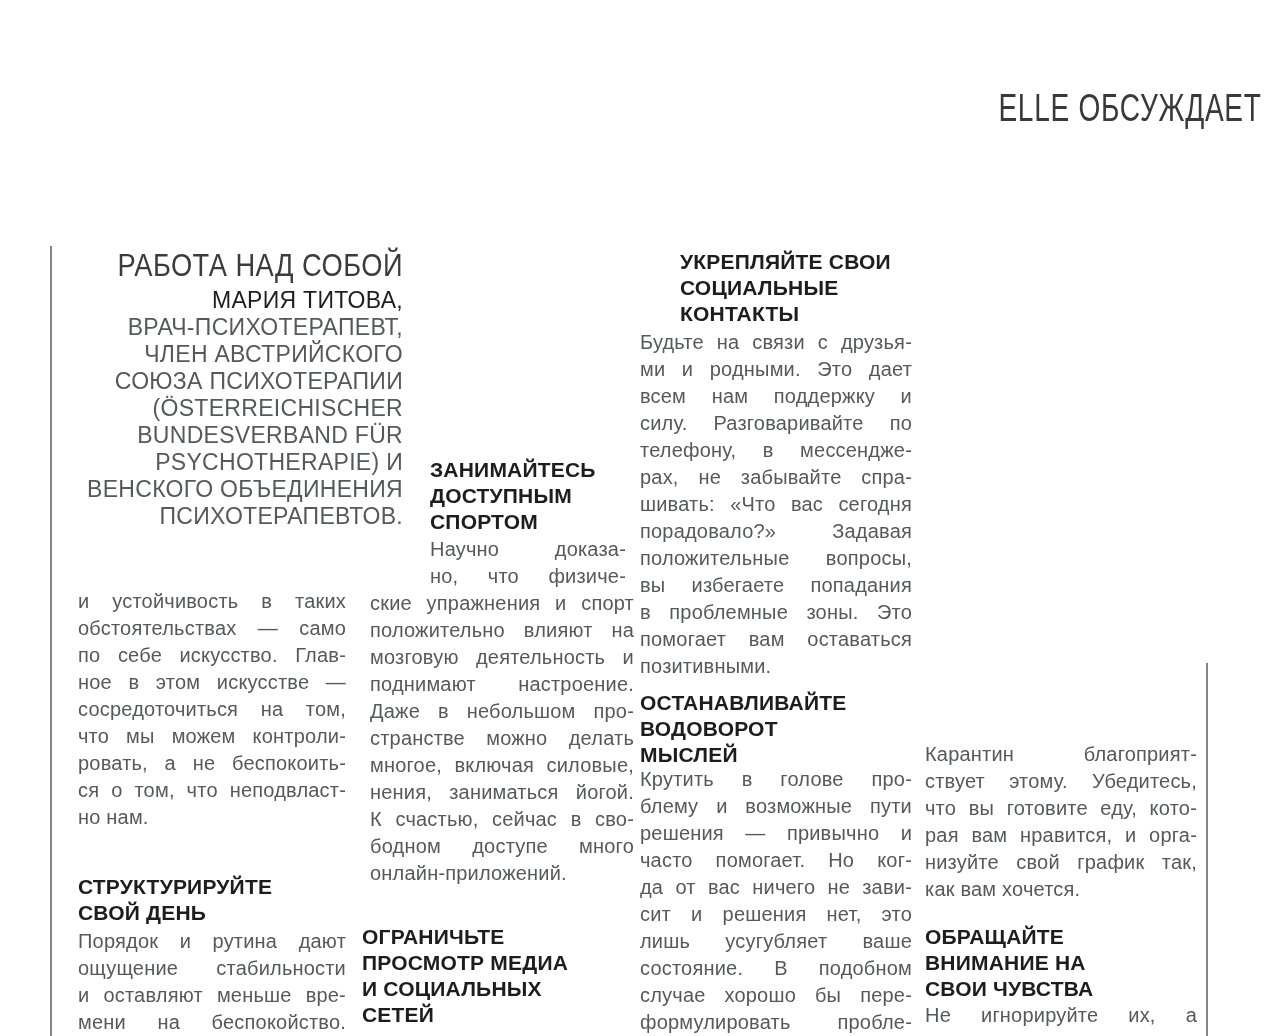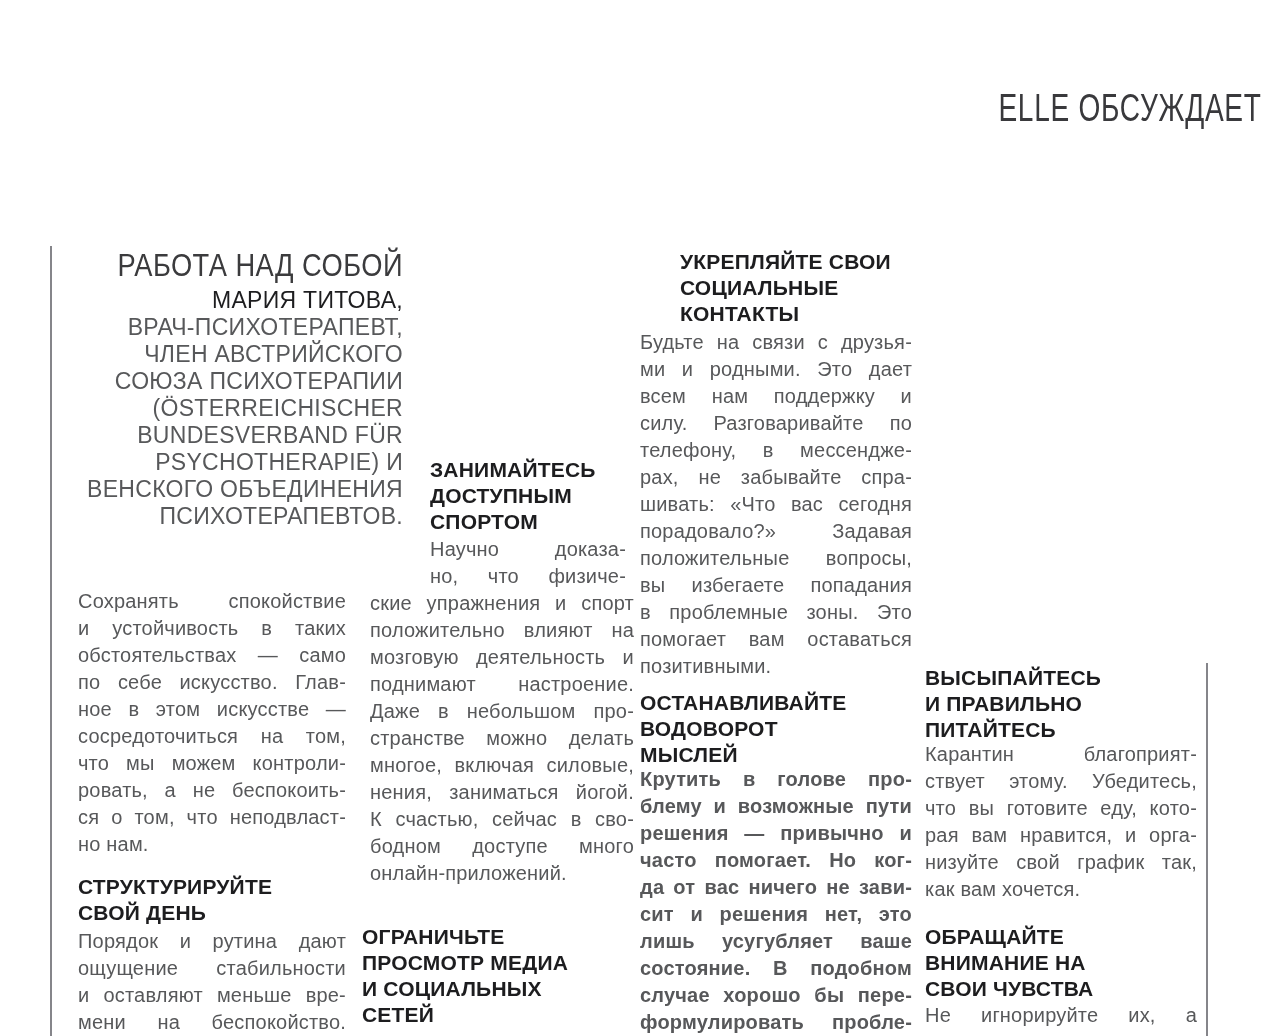--- a/index.html
+++ b/index.html
@@ -51,21 +51,21 @@
   .c1-p2{left:78px;top:928px;width:268px;}
   
   .c2-h1{left:430px;top:457px;}
   .c2-p1a{left:430px;top:536px;width:196px;}
   .c2-p1b{left:370px;top:590px;width:264px;}
   .c2-h2{left:362px;top:924px;}
   
   .c3-h1{left:640px;top:249px;margin-left:40px;}
   .c3-p1{left:640px;top:329px;width:272px;}
   .c3-h2{left:640px;top:690px;}
-  .c3-p2{left:640px;top:766px;width:272px;font-weight:bold;}
+  .c3-p2{left:640px;top:766px;width:272px;}
   
   .c4-h1{left:925px;top:665px;}
   .c4-p1{left:925px;top:741px;width:272px;}
   .c4-h2{left:925px;top:924px;}
   .c4-p2{left:925px;top:1002px;width:272px;}
 </style>
 </head>
 <body>
 
 <div class="page">
@@ -84,21 +84,20 @@
         <div class="ln">СОЮЗА ПСИХОТЕРАПИИ</div>
         <div class="ln">(ÖSTERREICHISCHER</div>
         <div class="ln">BUNDESVERBAND FÜR</div>
         <div class="ln">PSYCHOTHERAPIE) И</div>
         <div class="ln">ВЕНСКОГО ОБЪЕДИНЕНИЯ</div>
         <div class="ln">ПСИХОТЕРАПЕВТОВ.</div>
       </div>
   </section>
 
   <div class="abs body-col endpara c1-p1">
-      <div class="ln">Сохранять спокойствие</div>
       <div class="ln">и устойчивость в таких</div>
       <div class="ln">обстоятельствах — само</div>
       <div class="ln">по себе искусство. Глав-</div>
       <div class="ln">ное в этом искусстве —</div>
       <div class="ln">сосредоточиться на том,</div>
       <div class="ln">что мы можем контроли-</div>
       <div class="ln">ровать, а не беспокоить-</div>
       <div class="ln">ся о том, что неподвласт-</div>
       <div class="ln">но нам.</div>
     </div>
@@ -173,25 +172,20 @@
       <div class="ln">решения — привычно и</div>
       <div class="ln">часто помогает. Но ког-</div>
       <div class="ln">да от вас ничего не зави-</div>
       <div class="ln">сит и решения нет, это</div>
       <div class="ln">лишь усугубляет ваше</div>
       <div class="ln">состояние. В подобном</div>
       <div class="ln">случае хорошо бы пере-</div>
       <div class="ln">формулировать пробле-</div>
     </div>
 
-  <div class="abs bh c4-h1">
-      <div class="ln">ВЫСЫПАЙТЕСЬ</div>
-      <div class="ln">И ПРАВИЛЬНО</div>
-      <div class="ln">ПИТАЙТЕСЬ</div>
-    </div>
   <div class="abs body-col endpara c4-p1">
       <div class="ln">Карантин благоприят-</div>
       <div class="ln">ствует этому. Убедитесь,</div>
       <div class="ln">что вы готовите еду, кото-</div>
       <div class="ln">рая вам нравится, и орга-</div>
       <div class="ln">низуйте свой график так,</div>
       <div class="ln">как вам хочется.</div>
     </div>
   <div class="abs bh c4-h2">
       <div class="ln">ОБРАЩАЙТЕ</div>

